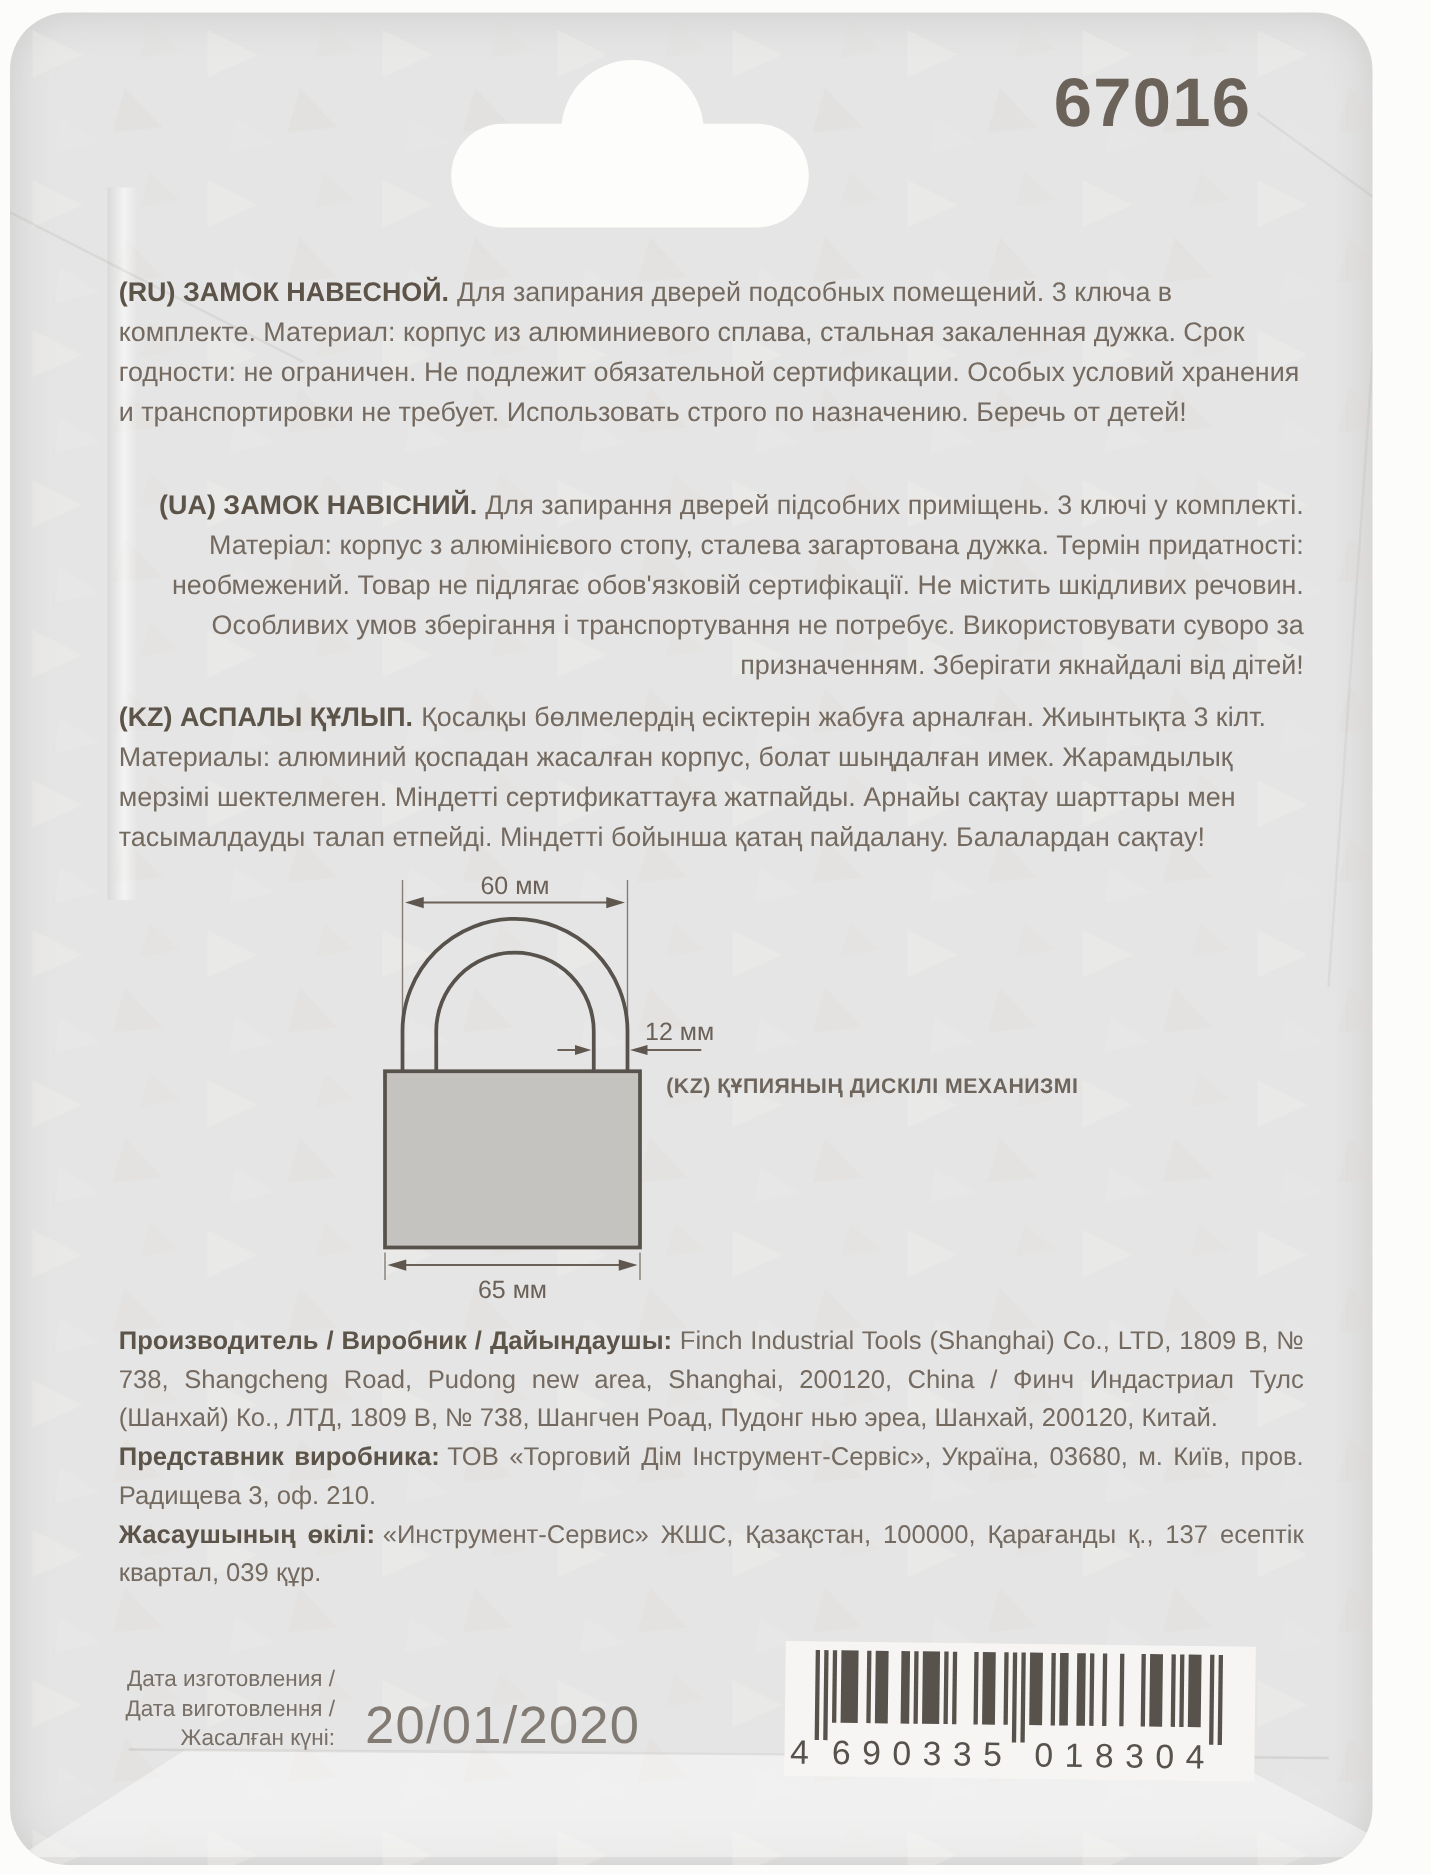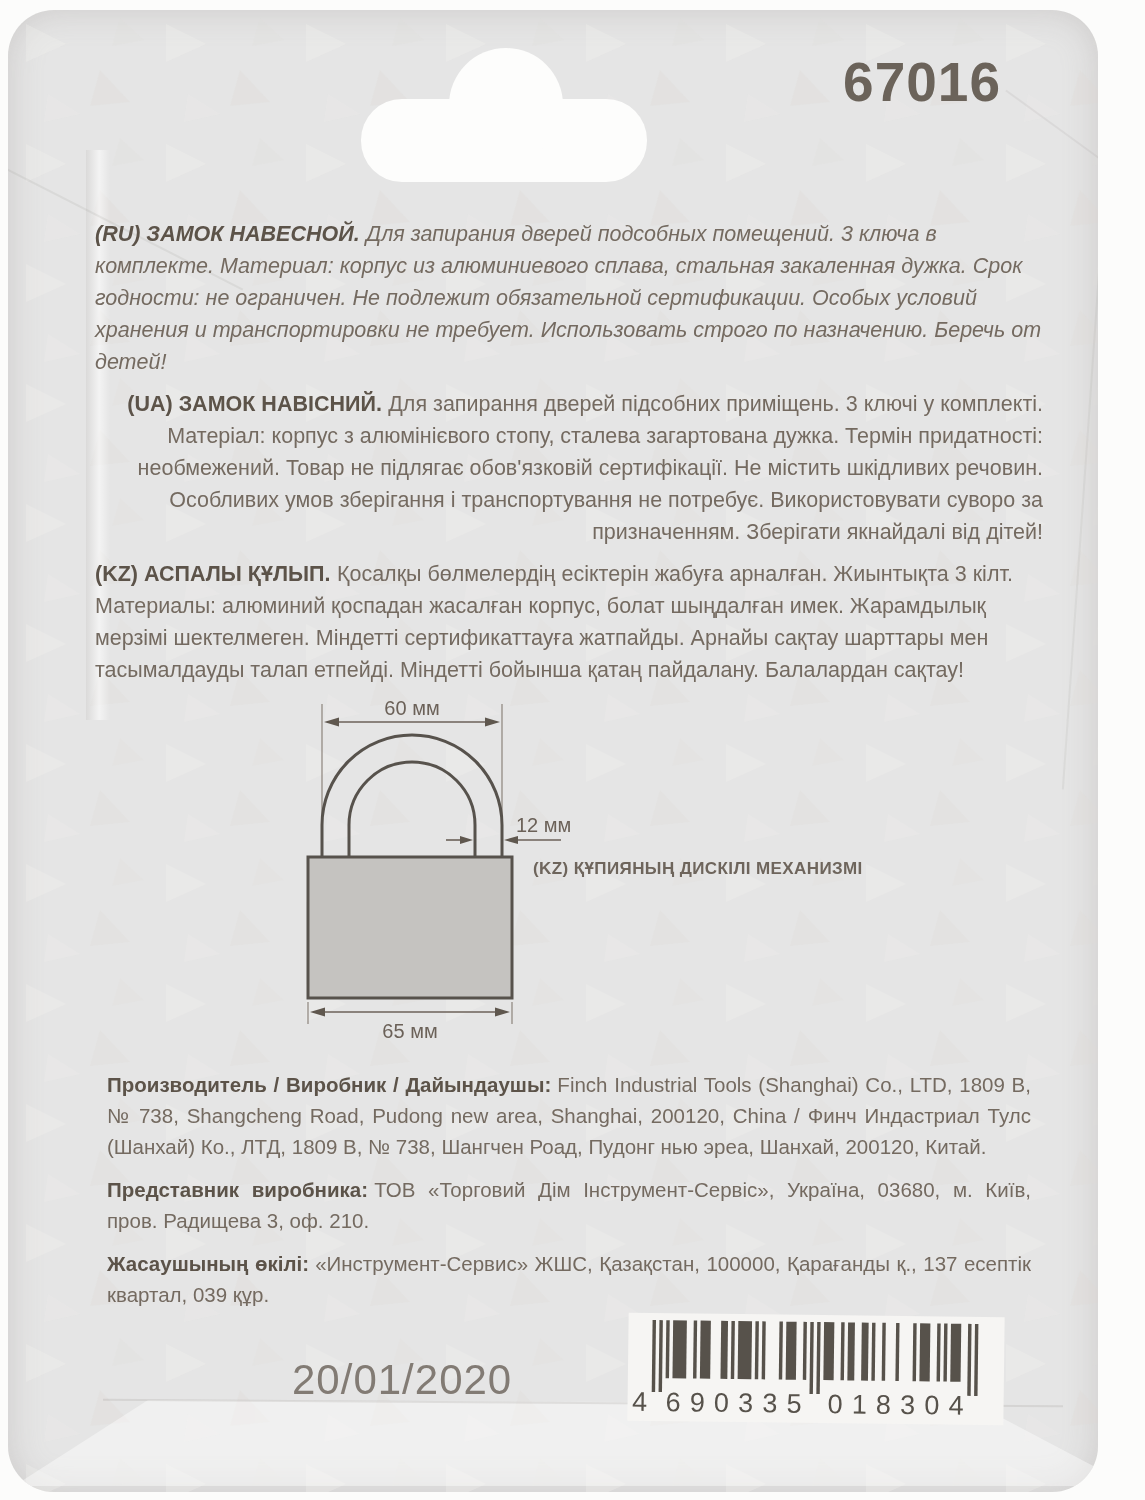--- a/index.html
+++ b/index.html
@@ -26,33 +26,33 @@
   .crease-tr{left:975px;top:150px;width:240px;height:2px;background:rgba(135,129,123,.11);transform:rotate(36deg);}
   .crease-r{left:1072px;top:260px;width:2px;height:520px;background:rgba(140,134,128,.10);transform:rotate(4deg);}
   .flap-bottom{left:6px;top:1390px;width:1117px;height:86px;background:rgba(255,255,255,.42);
     clip-path:polygon(0 100%,12% 0,86% 4%,100% 100%);}
   .crease-b{left:95px;top:1392px;width:960px;height:2px;background:rgba(130,124,118,.16);transform:rotate(.4deg);}
   
   .sku{position:absolute;top:40px;right:97px;font-size:55px;font-weight:bold;color:#6b635a;letter-spacing:1px;}
   
   .desc{position:absolute;left:87px;width:948px;font-size:21.5px;line-height:32px;margin:0;}
   .desc b{color:#5c5349;margin-right:.3em;}
-  .desc-ru{top:208px;font-style:italic;} .desc-ua{top:378px;text-align:right;} .desc-kz{top:548px;}
+  .desc-ru{top:208px;} .desc-ua{top:378px;text-align:right;} .desc-kz{top:548px;}
   
   .diagram{position:absolute;left:272px;top:680px;}
   .diagram .dline{stroke:#6b6158;stroke-width:1.6;fill:none;}
   .diagram .xline{stroke:#847b72;stroke-width:1.1;fill:none;}
   .diagram .head{fill:#5f574e;}
   .diagram .outline{stroke:#57524c;stroke-width:3;fill:none;}
   .diagram .bodyfill{fill:#c5c3c0;stroke:#57524c;stroke-width:3;}
   .diagram text{fill:#6b6158;font-size:20px;}
   .mech{position:absolute;left:525px;top:848px;font-size:17px;font-weight:bold;line-height:22px;color:#6e655c;letter-spacing:.4px;}
   
   .mfr{position:absolute;left:87px;top:1047px;width:948px;font-size:20.5px;line-height:31px;}
-  .mfr p{margin:12px;text-align:justify;}
+  .mfr p{margin:0;text-align:justify;}
   .mfr b{color:#5c5349;margin-right:.3em;}
   
   .date-labels{position:absolute;left:60px;top:1322px;width:200px;text-align:right;font-size:18px;line-height:23.5px;color:#786f66;}
   .date-value{position:absolute;left:284px;top:1346px;font-size:42px;color:#827b74;letter-spacing:1px;}
   
   .sticker{position:absolute;left:620px;top:1305px;width:376px;height:108px;background:#f6f5f3;transform:rotate(.7deg);}
   .sticker svg{display:block;}
   .sticker rect{fill:#57524b;}
   .sticker text{fill:#57524b;font-size:27px;}
 </style>
@@ -123,20 +123,25 @@
   <div class="mech">
     <div>(KZ) ҚҰПИЯНЫҢ ДИСКІЛІ МЕХАНИЗМІ</div>
   </div>
 
   <div class="mfr">
     <p><b>Производитель / Виробник / Дайындаушы:</b><span>Finch Industrial Tools (Shanghai) Co., LTD, 1809 B, № 738, Shangcheng Road, Pudong new area, Shanghai, 200120, China / Финч Индастриал Тулс (Шанхай) Ко., ЛТД, 1809 B, № 738, Шангчен Роад, Пудонг нью эреа, Шанхай, 200120, Китай.</span></p>
     <p><b>Представник виробника:</b><span>ТОВ «Торговий Дім Інструмент-Сервіс», Україна, 03680, м. Київ, пров. Радищева 3, оф. 210.</span></p>
     <p><b>Жасаушының өкілі:</b><span>«Инструмент-Сервис» ЖШС, Қазақстан, 100000, Қарағанды қ., 137 есептік квартал, 039 құр.</span></p>
   </div>
 
+  <div class="date-labels">
+    <div>Дата изготовления /</div>
+    <div>Дата виготовлення /</div>
+    <div>Жасалған күні:</div>
+  </div>
   <div class="date-value">20/01/2020</div>
 
   <div class="sticker">
     <svg width="376" height="108" viewBox="0 0 376 108">
       <g>
           <rect x="24.00" y="7" width="3.43" height="72"></rect>
           <rect x="30.86" y="7" width="3.43" height="72"></rect>
           <rect x="37.72" y="7" width="3.43" height="58"></rect>
           <rect x="44.58" y="7" width="13.72" height="58"></rect>
           <rect x="65.16" y="7" width="3.43" height="58"></rect>

